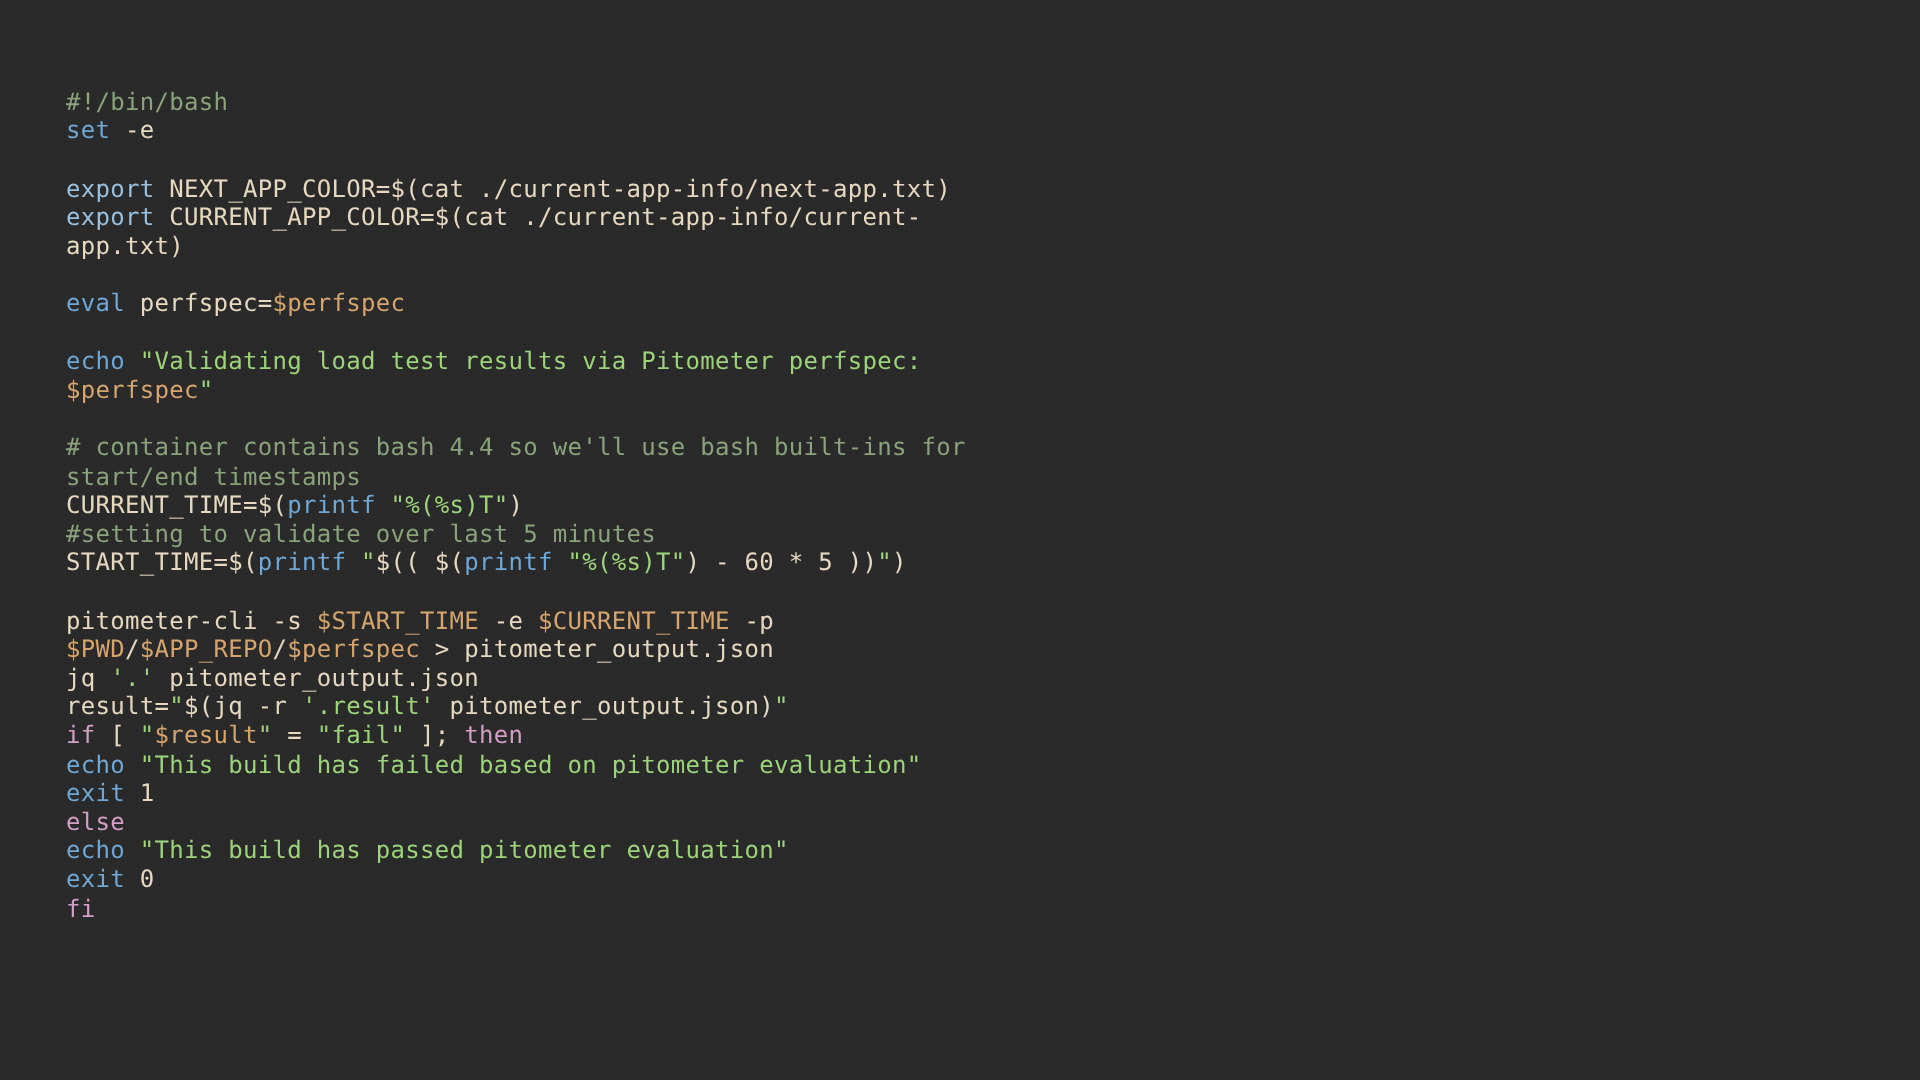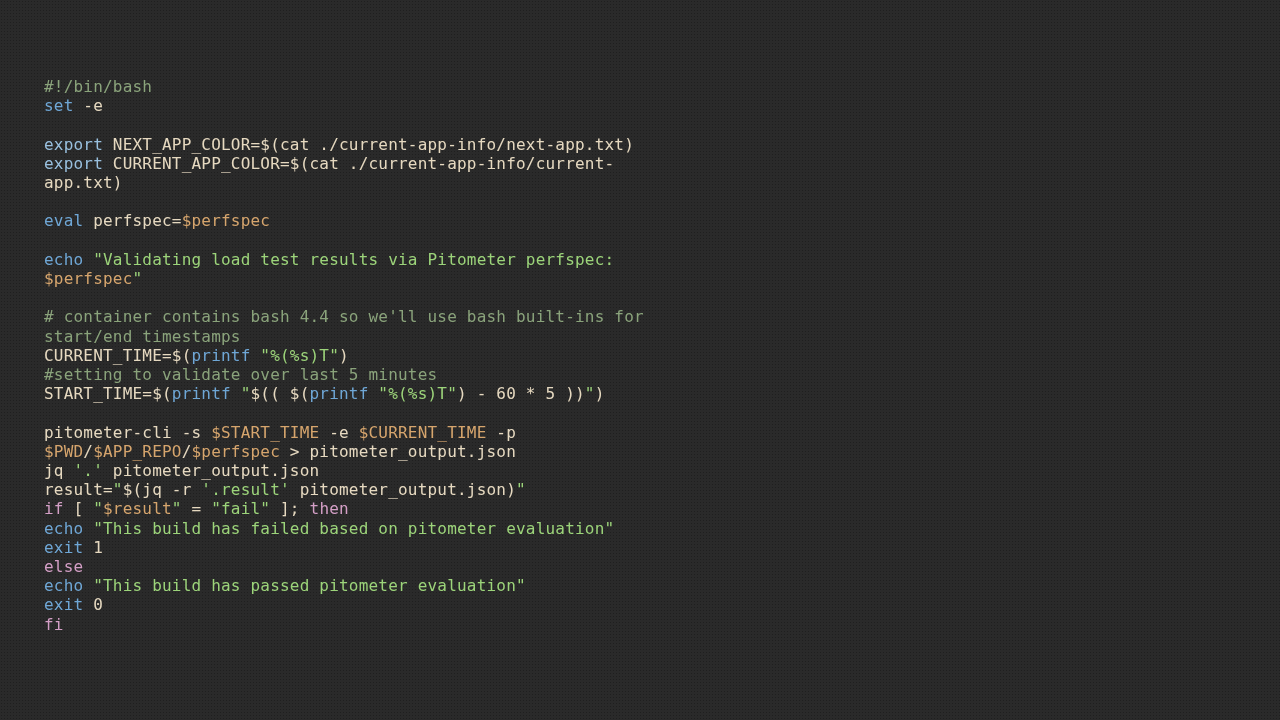--- a/index.html
+++ b/index.html
@@ -16,21 +16,20 @@
   .code-block {
     padding: 58px 44px;
     font-family: "Menlo", "Consolas", "DejaVu Sans Mono", monospace;
     font-size: 16px;
     line-height: 19.2px;
     color: #e6d9c0;
     white-space: pre-wrap;
     word-break: break-word;
     max-width: 600px;
     letter-spacing: 0.2px;
-    margin-top: 19px;
   }
   .c-comment   { color: #8aa37b; }
   .c-keyword   { color: #99c0df; }
   .c-builtin   { color: #6fa7d6; }
   .c-var       { color: #d6a56d; }
   .c-string    { color: #9cd47a; }
   .c-plain     { color: #e6d9c0; }
   .c-pink      { color: #d49fc6; }
 </style>
 </head>

